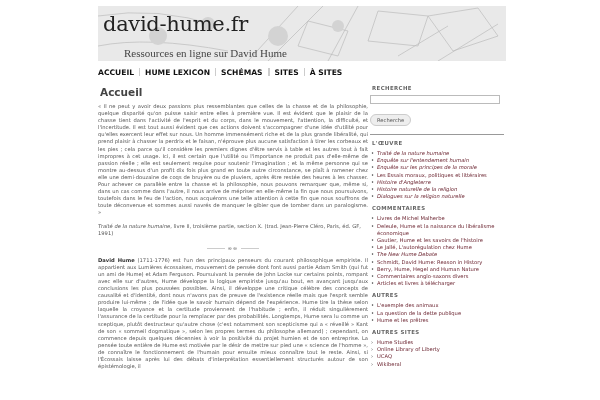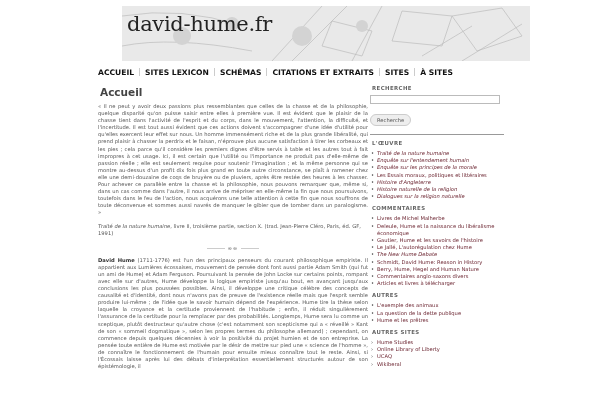--- a/index.html
+++ b/index.html
@@ -1,21 +1,21 @@
 <!DOCTYPE html>
 <html><head>
 <meta charset="utf-8">
 <style>
   html, body { margin:0; padding:0; background:#ffffff; }
   body { width:600px; height:400px; overflow:hidden; position:relative;
          font-family:"DejaVu Sans", sans-serif; color:#444; }
   .wrap { position:absolute; left:98px; top:0; width:408px; }
 
   .header { position:absolute; left:0; top:6px; width:408px; height:55px;
-            background:#fef9c3; overflow:hidden;margin-left:24px; }
+            background:#fef9c3; overflow:hidden; }
   .header svg.map { position:absolute; left:0; top:0; }
   .site-title { position:absolute; left:5px; top:6px; font-family:"DejaVu Serif", serif;
                 font-size:21px; color:#222; letter-spacing:-0.3px; }
   .site-desc { position:absolute; left:26px; top:41px; font-family:"Liberation Serif", serif;
                font-size:11px; color:#444; }
 
   .nav { position:absolute; left:0; top:65px; width:408px; height:14px; display:flex;
          align-items:center; font-size:7.6px; font-weight:bold; color:#111; white-space:nowrap; }
   .nav .item { padding:0 5px; cursor:pointer; }
   .nav .item:first-child { padding-left:0; }
@@ -59,30 +59,30 @@
         <path d="M0 10 Q60 0 120 20 M0 40 Q50 30 130 45"></path>
       </g>
       <g fill="#d3d3d3">
         <circle cx="60" cy="30" r="9"></circle>
           <circle cx="110" cy="18" r="7"></circle>
         <circle cx="180" cy="30" r="10"></circle>
           <circle cx="240" cy="20" r="6"></circle>
       </g>
     </svg>
     <div class="site-title">david-hume.fr</div>
+    <div class="site-desc">Ressources en ligne sur David Hume</div>
   </div>
 
   <div class="nav">
     <span class="item">ACCUEIL</span>
     <span class="sep"></span>
-    <span class="item">SITES LEXICON</span>
+    <span class="item">HUME LEXICON</span>
     <span class="sep"></span>
     <span class="item">SCHÉMAS</span>
     <span class="sep"></span>
-    <span class="item">CITATIONS ET EXTRAITS</span>
     <span class="sep"></span>
     <span class="item">SITES</span>
     <span class="sep"></span>
     <span class="item">À SITES</span>
   </div>
 
   <div class="main">
     <div class="page-title">Accueil</div>
     <p class="para">« Il ne peut y avoir deux passions plus ressemblantes que celles de la chasse et de la philosophie, quelque disparité qu'on puisse saisir entre elles à première vue. Il est évident que le plaisir de la chasse tient dans l'activité de l'esprit et du corps, dans le mouvement, l'attention, la difficulté, et l'incertitude. Il est tout aussi évident que ces actions doivent s'accompagner d'une idée d'utilité pour qu'elles exercent leur effet sur nous. Un homme immensément riche et de la plus grande libéralité, qui prend plaisir à chasser la perdrix et le faisan, n'éprouve plus aucune satisfaction à tirer les corbeaux et les pies ; cela parce qu'il considère les premiers dignes d'être servis à table et les autres tout à fait impropres à cet usage. Ici, il est certain que l'utilité ou l'importance ne produit pas d'elle-même de passion réelle ; elle est seulement requise pour soutenir l'imagination ; et la même personne qui se montre au-dessus d'un profit dix fois plus grand en toute autre circonstance, se plaît à ramener chez elle une demi-douzaine de coqs de bruyère ou de pluviers, après être restée des heures à les chasser. Pour achever ce parallèle entre la chasse et la philosophie, nous pouvons remarquer que, même si, dans un cas comme dans l'autre, il nous arrive de mépriser en elle-même la fin que nous poursuivons, toutefois dans le feu de l'action, nous acquérons une telle attention à cette fin que nous souffrons de toute déconvenue et sommes aussi navrés de manquer le gibier que de tomber dans un paralogisme. »</p>
     <p class="cite"><i>Traité de la nature humaine</i><span>, livre II, troisième partie, section X. (trad. Jean-Pierre Cléro, Paris, éd. GF, 1991)</span></p>

